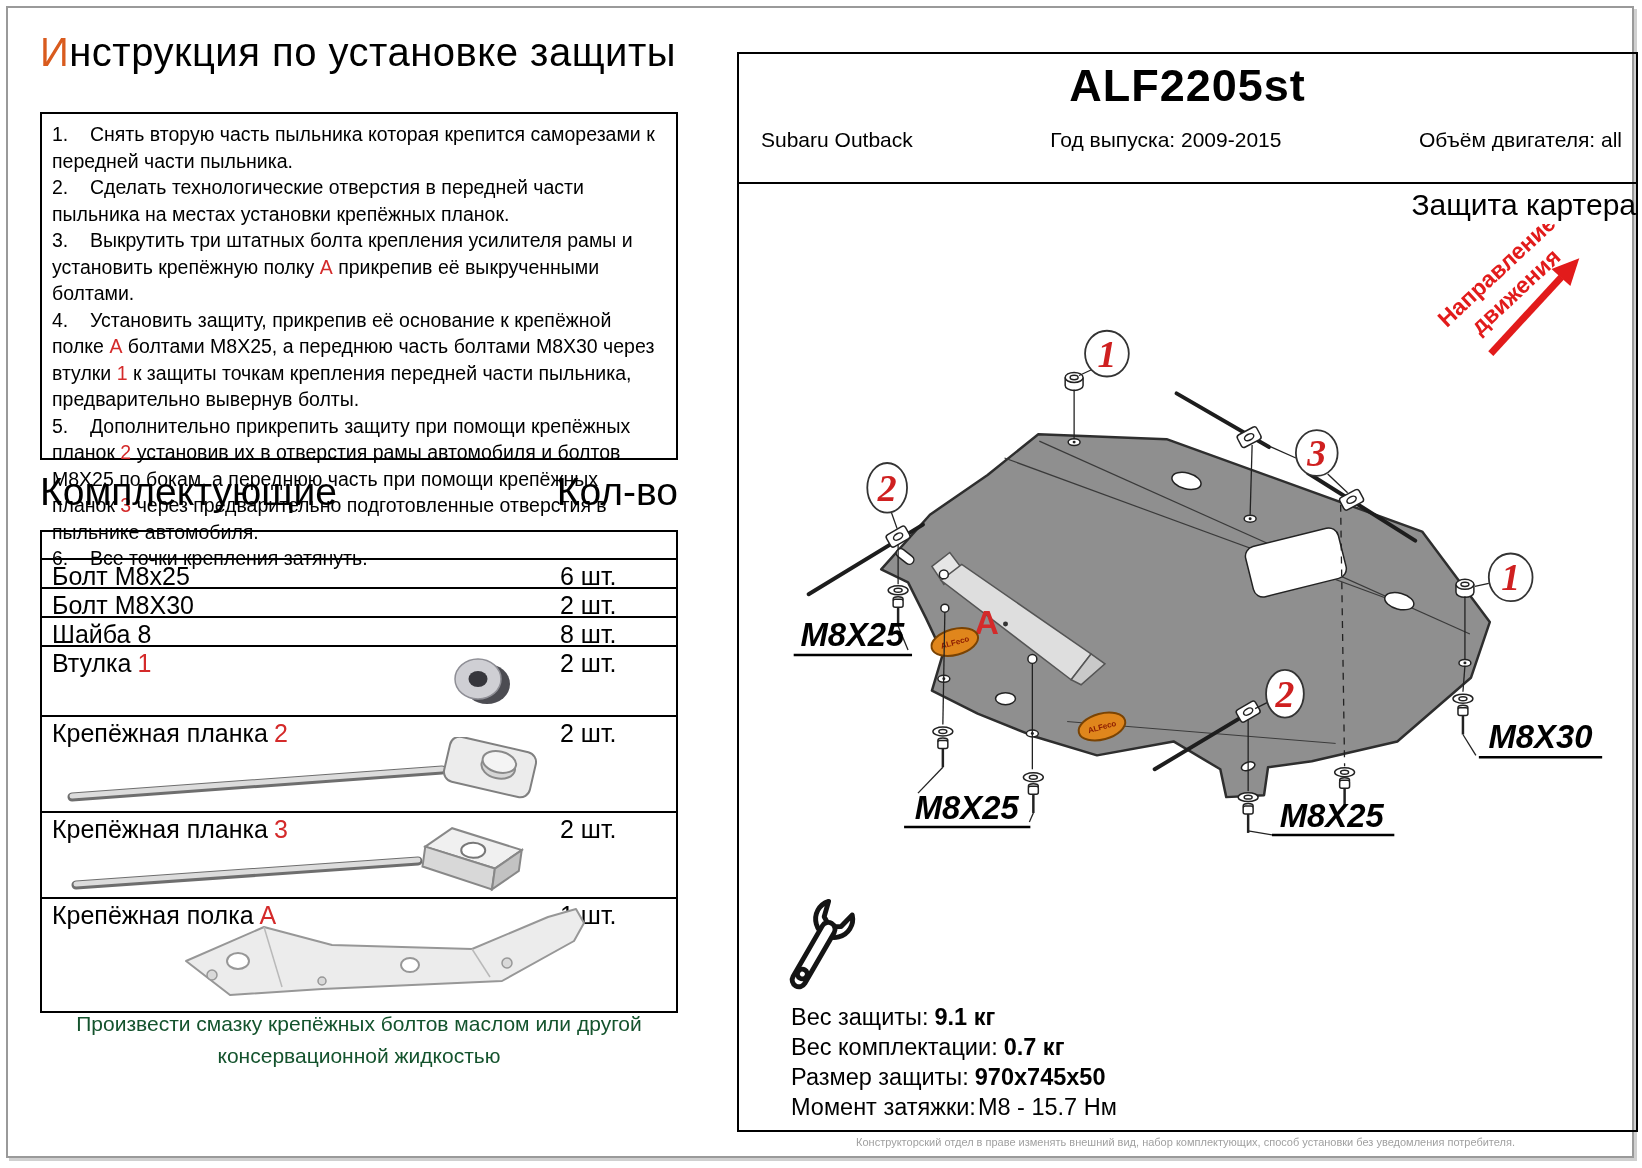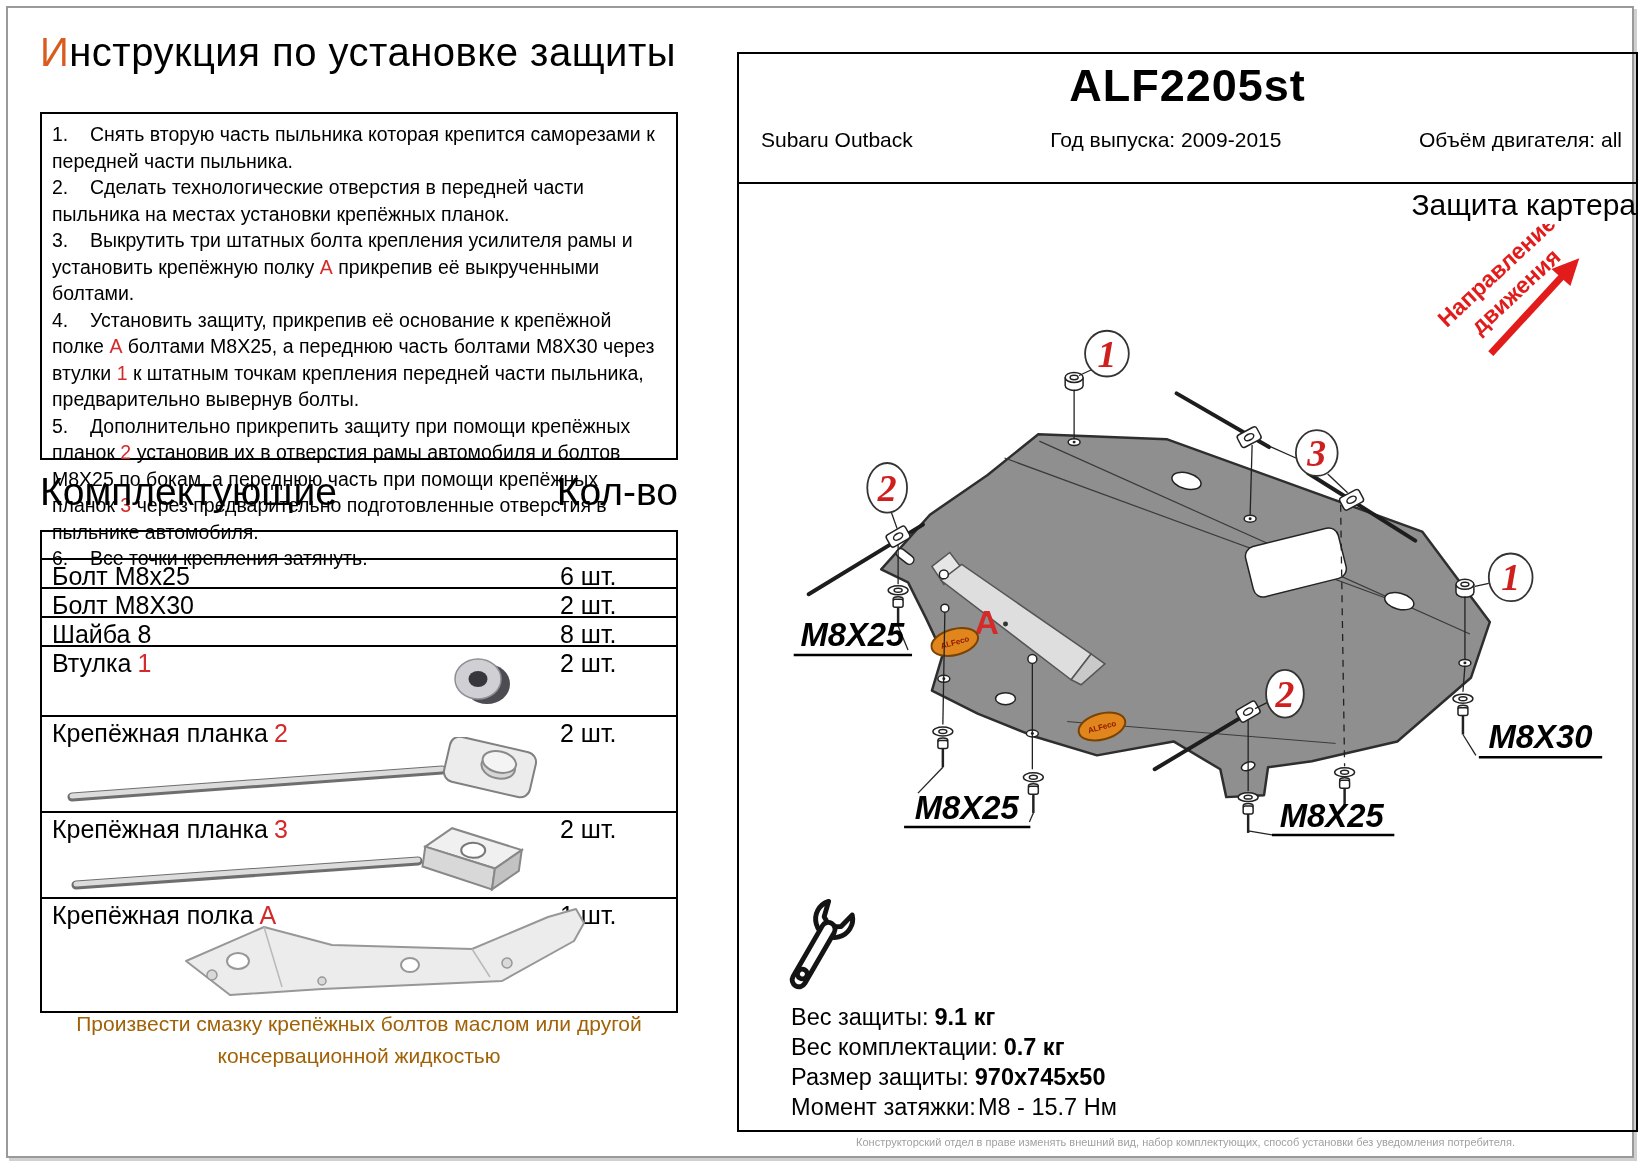--- a/index.html
+++ b/index.html
@@ -12,21 +12,21 @@
   .instr{margin:0;}
   .rd{color:#d42a2a;}
   .komplekt-row{position:absolute;left:32px;top:462px;width:638px;display:flex;justify-content:space-between;font-size:39px;}
   .comp-table{position:absolute;left:32px;top:522px;width:634px;border:2.5px solid #000;}
   .trow{position:relative;border-bottom:2.5px solid #000;display:grid;grid-template-columns:1fr 118px;}
   .trow:last-child{border-bottom:none;gap:16px;}
   .tname{padding:2px 0 0 10px;font-size:25px;white-space:nowrap;}
   .tname .rd{margin-left:6px;}
   .tqty{padding:2px 0 0 2px;font-size:25px;}
   .row-img{position:absolute;pointer-events:none;}
-  .footnote{position:absolute;left:32px;top:1000px;width:638px;text-align:center;font-size:21px;line-height:1.5;color:#a16207;}
+  .footnote{position:absolute;left:32px;top:1000px;width:638px;text-align:center;font-size:21px;line-height:1.5;color:#14532d;}
   
   .panel{position:absolute;left:729px;top:44px;width:897px;height:1076px;border:2.5px solid #000;}
   .panel-header{position:absolute;top:0;left:0;right:0;height:128px;border-bottom:2.5px solid #000;padding-left:40px;}
   .part-code{position:absolute;top:6px;left:0;right:0;text-align:center;font-size:45px;font-weight:bold;letter-spacing:1px;}
   .hdr-sub{position:absolute;top:74px;left:22px;right:14px;display:flex;justify-content:space-between;font-size:21px;}
   .diagram-title{position:absolute;top:134px;left:0;right:0;text-align:right;font-size:30px;}
   .diagram{position:absolute;left:0;top:170px;}
   .wrench{position:absolute;left:40px;top:834px;width:78px;height:118px;}
   .specs{position:absolute;left:52px;top:948px;font-size:23.5px;line-height:30px;}
   .spec b{margin-left:6px;}
@@ -42,21 +42,21 @@
 <body>
 
 <div class="page">
 
   <div class="main-title"><span class="accent">И</span><span>нструкция по установке защиты</span></div>
 
   <div class="instr-box">
     <p class="instr"><span>1.&nbsp;&nbsp;&nbsp;&nbsp;Снять вторую часть пыльника которая крепится саморезами к передней части пыльника.</span></p>
     <p class="instr"><span>2.&nbsp;&nbsp;&nbsp;&nbsp;Сделать технологические отверстия в передней части пыльника на местах установки крепёжных планок.</span></p>
     <p class="instr"><span>3.&nbsp;&nbsp;&nbsp;&nbsp;Выкрутить три штатных болта крепления усилителя рамы и установить крепёжную полку </span><span class="rd">А</span><span> прикрепив её выкрученными болтами.</span></p>
-    <p class="instr"><span>4.&nbsp;&nbsp;&nbsp;&nbsp;Установить защиту, прикрепив её основание к крепёжной полке </span><span class="rd">А</span><span> болтами М8Х25, а переднюю часть болтами М8Х30 через втулки </span><span class="rd">1</span><span> к штатным точкам крепления передней части пыльника, предварительно вывернув болты.</span></p>
+    <p class="instr"><span>4.&nbsp;&nbsp;&nbsp;&nbsp;Установить защиту, прикрепив её основание к крепёжной полке </span><span class="rd">А</span><span> болтами М8Х25, а переднюю часть болтами М8Х30 через втулки </span><span class="rd">1</span><span> к защиты точкам крепления передней части пыльника, предварительно вывернув болты.</span></p>
     <p class="instr"><span>5.&nbsp;&nbsp;&nbsp;&nbsp;Дополнительно прикрепить защиту при помощи крепёжных планок </span><span class="rd">2</span><span> установив их в отверстия рамы автомобиля и болтов М8Х25 по бокам, а переднюю часть при помощи крепёжных планок </span><span class="rd">3</span><span> через предварительно подготовленные отверстия в пыльнике автомобиля.</span></p>
     <p class="instr"><span>6.&nbsp;&nbsp;&nbsp;&nbsp;Все точки крепления затянуть.</span></p>
   </div>
 
   <div class="komplekt-row">
     <span>Комплектующие</span>
     <span>Кол-во</span>
   </div>
 
   <div class="comp-table">

